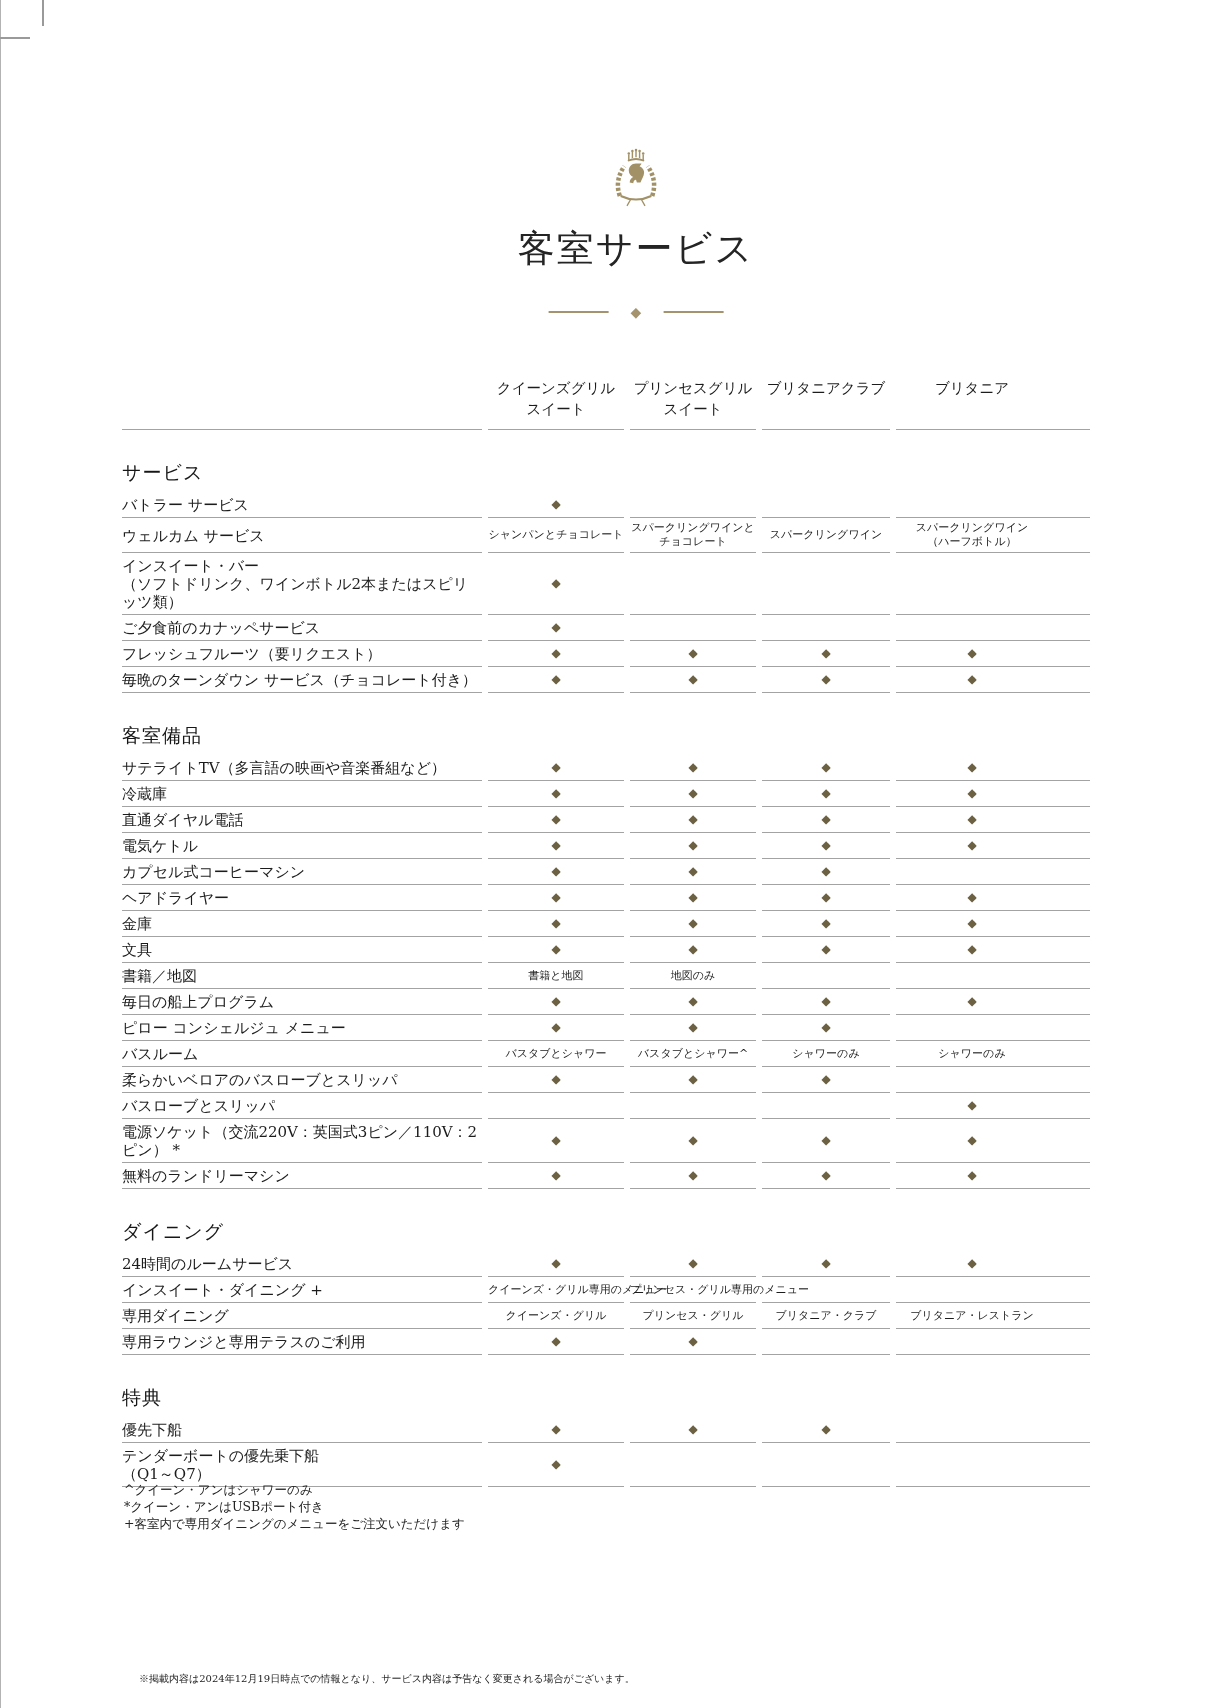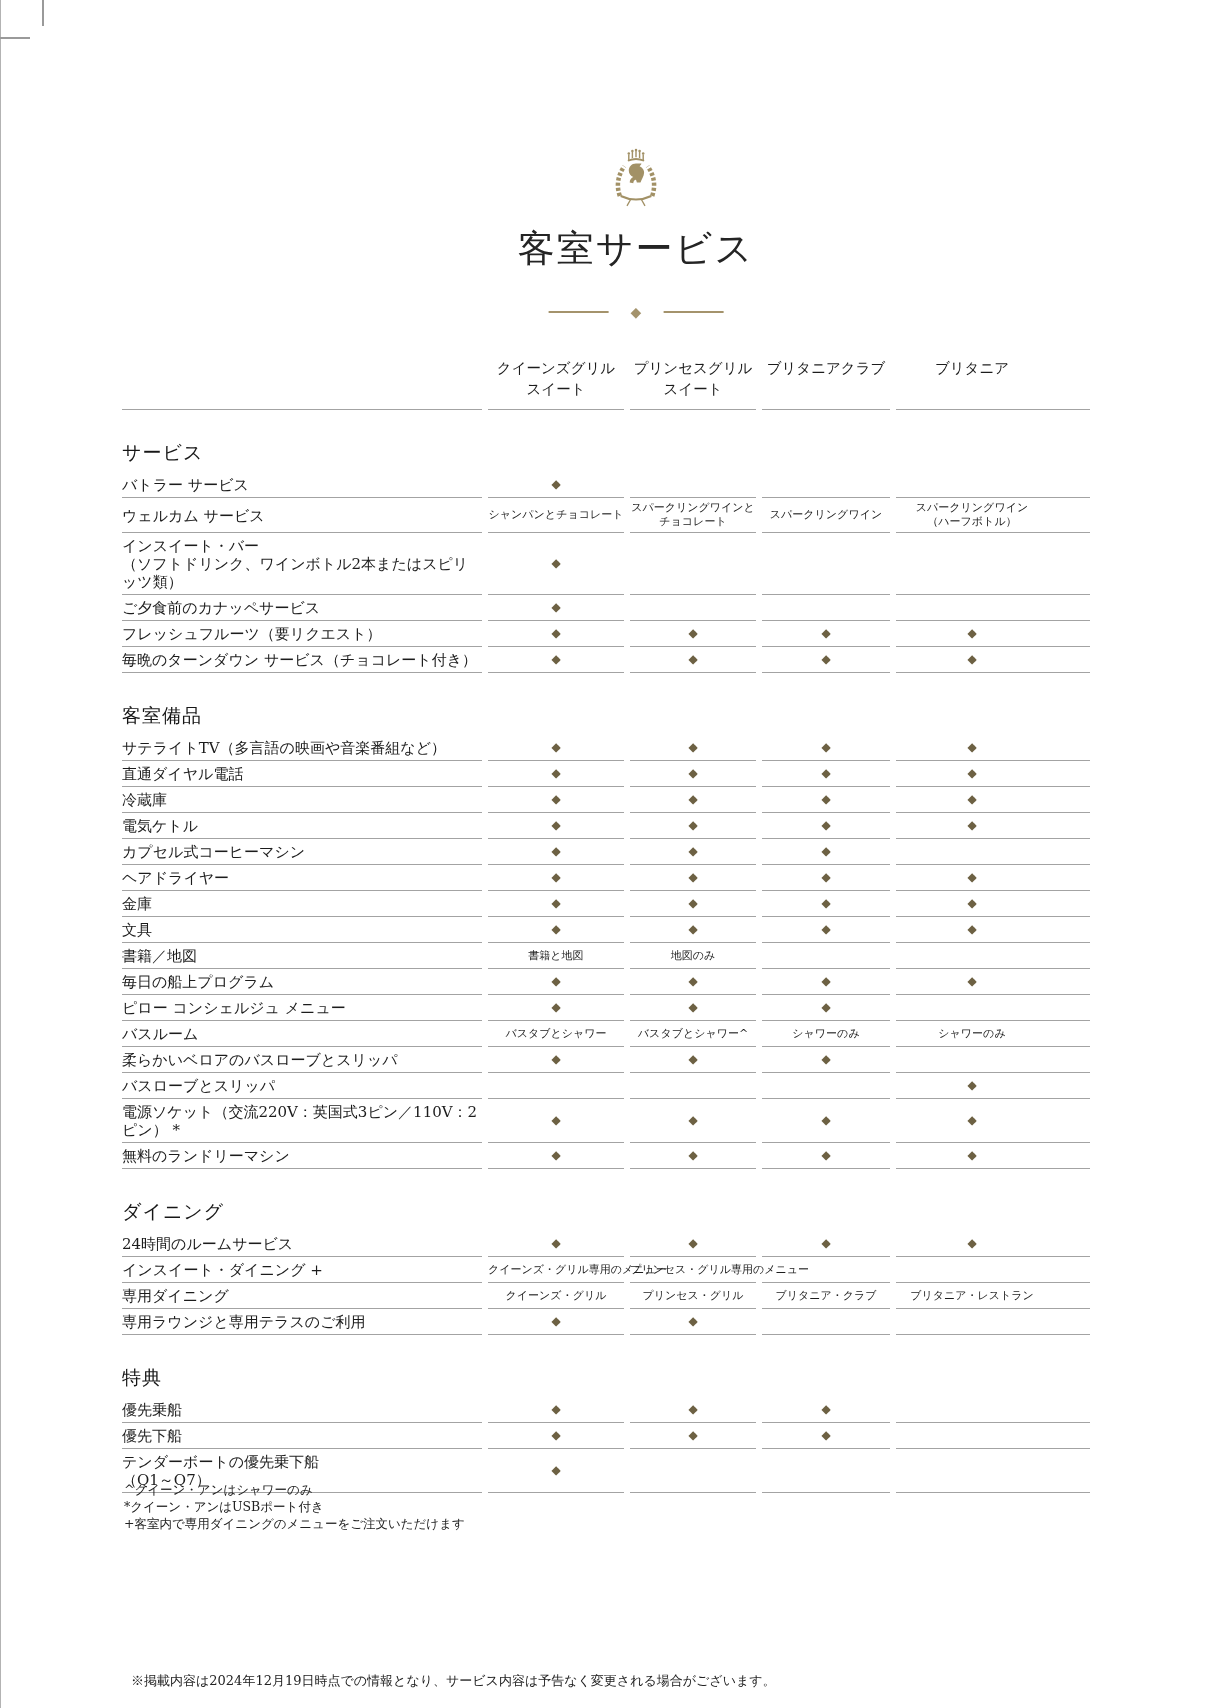--- a/index.html
+++ b/index.html
@@ -20,21 +20,21 @@
     font-size:37px;font-weight:500;letter-spacing:2px;white-space:nowrap;color:#242424;margin:0;
   }
   .divider{
     position:absolute;left:636px;top:305px;transform:translateX(-50%);
     display:flex;align-items:center;gap:22px;
   }
   .divider .rule{width:60px;height:2px;background:#a4936c;}
   .divider .dv-diamond{color:#a4936c;font-size:14px;line-height:14px;}
 
   
-  .table-wrap{position:absolute;left:116px;top:352px;}
+  .table-wrap{position:absolute;left:116px;top:372px;}
   table{border-collapse:separate;border-spacing:6px 0;table-layout:fixed;width:980px;}
   th,td{vertical-align:middle;overflow:visible;}
   th.colhead{
     font-weight:normal;font-size:14.5px;line-height:21px;text-align:center;
     white-space:pre-line;padding:6px 0 9px;border-bottom:1px solid #a3a3a3;vertical-align:top;
   }
   th.corner{border-bottom:1px solid #a3a3a3;}
   tr.sectionrow td{
     border:none;font-size:19px;letter-spacing:1px;padding:30px 0 6px;color:#161616;
   }
@@ -48,21 +48,21 @@
   }
   td.col4{padding-right:42px;}
   th.col4{padding-right:42px;}
   .diamond{color:#6d6143;font-size:12px;line-height:12px;}
 
   
   .footnotes{
     position:absolute;left:124px;top:1481px;font-size:12.5px;line-height:17px;color:#222;
   }
   .footer-note{
-    position:absolute;left:131px;top:1672px;font-size:13px;color:#222;white-space:nowrap;
+    position:absolute;left:139px;top:1672px;font-size:10px;color:#222;white-space:nowrap;
   }
 </style>
 </head>
 <body>
 
 <div class="page-edge"></div>
 <div class="cropmark-v"></div>
 <div class="cropmark-h"></div>
 
 <div class="logo-wrap">
@@ -163,28 +163,28 @@
           <td colspan="5">客室備品</td>
         </tr>
         <tr>
           <td class="rowlabel">サテライトTV（多言語の映画や音楽番組など）</td>
           <td class="cell"><span class="diamond">◆</span></td>
           <td class="cell"><span class="diamond">◆</span></td>
           <td class="cell"><span class="diamond">◆</span></td>
           <td class="cell col4"><span class="diamond">◆</span></td>
         </tr>
         <tr>
+          <td class="rowlabel">冷蔵庫</td>
+          <td class="cell"><span class="diamond">◆</span></td>
+          <td class="cell"><span class="diamond">◆</span></td>
+          <td class="cell"><span class="diamond">◆</span></td>
+          <td class="cell col4"><span class="diamond">◆</span></td>
+        </tr>
+        <tr>
           <td class="rowlabel">直通ダイヤル電話</td>
-          <td class="cell"><span class="diamond">◆</span></td>
-          <td class="cell"><span class="diamond">◆</span></td>
-          <td class="cell"><span class="diamond">◆</span></td>
-          <td class="cell col4"><span class="diamond">◆</span></td>
-        </tr>
-        <tr>
-          <td class="rowlabel">冷蔵庫</td>
           <td class="cell"><span class="diamond">◆</span></td>
           <td class="cell"><span class="diamond">◆</span></td>
           <td class="cell"><span class="diamond">◆</span></td>
           <td class="cell col4"><span class="diamond">◆</span></td>
         </tr>
         <tr>
           <td class="rowlabel">電気ケトル</td>
           <td class="cell"><span class="diamond">◆</span></td>
           <td class="cell"><span class="diamond">◆</span></td>
           <td class="cell"><span class="diamond">◆</span></td>
@@ -302,27 +302,20 @@
           <td class="rowlabel">専用ラウンジと専用テラスのご利用</td>
           <td class="cell"><span class="diamond">◆</span></td>
           <td class="cell"><span class="diamond">◆</span></td>
           <td class="cell"></td>
           <td class="cell col4"></td>
         </tr>
         <tr class="sectionrow">
           <td colspan="5">特典</td>
         </tr>
         <tr>
-          <td class="rowlabel">優先乗船</td>
-          <td class="cell"><span class="diamond">◆</span></td>
-          <td class="cell"><span class="diamond">◆</span></td>
-          <td class="cell"><span class="diamond">◆</span></td>
-          <td class="cell col4"></td>
-        </tr>
-        <tr>
           <td class="rowlabel">優先下船</td>
           <td class="cell"><span class="diamond">◆</span></td>
           <td class="cell"><span class="diamond">◆</span></td>
           <td class="cell"><span class="diamond">◆</span></td>
           <td class="cell col4"></td>
         </tr>
         <tr>
           <td class="rowlabel">テンダーボートの優先乗下船
 （Q1～Q7）</td>
           <td class="cell"><span class="diamond">◆</span></td>

